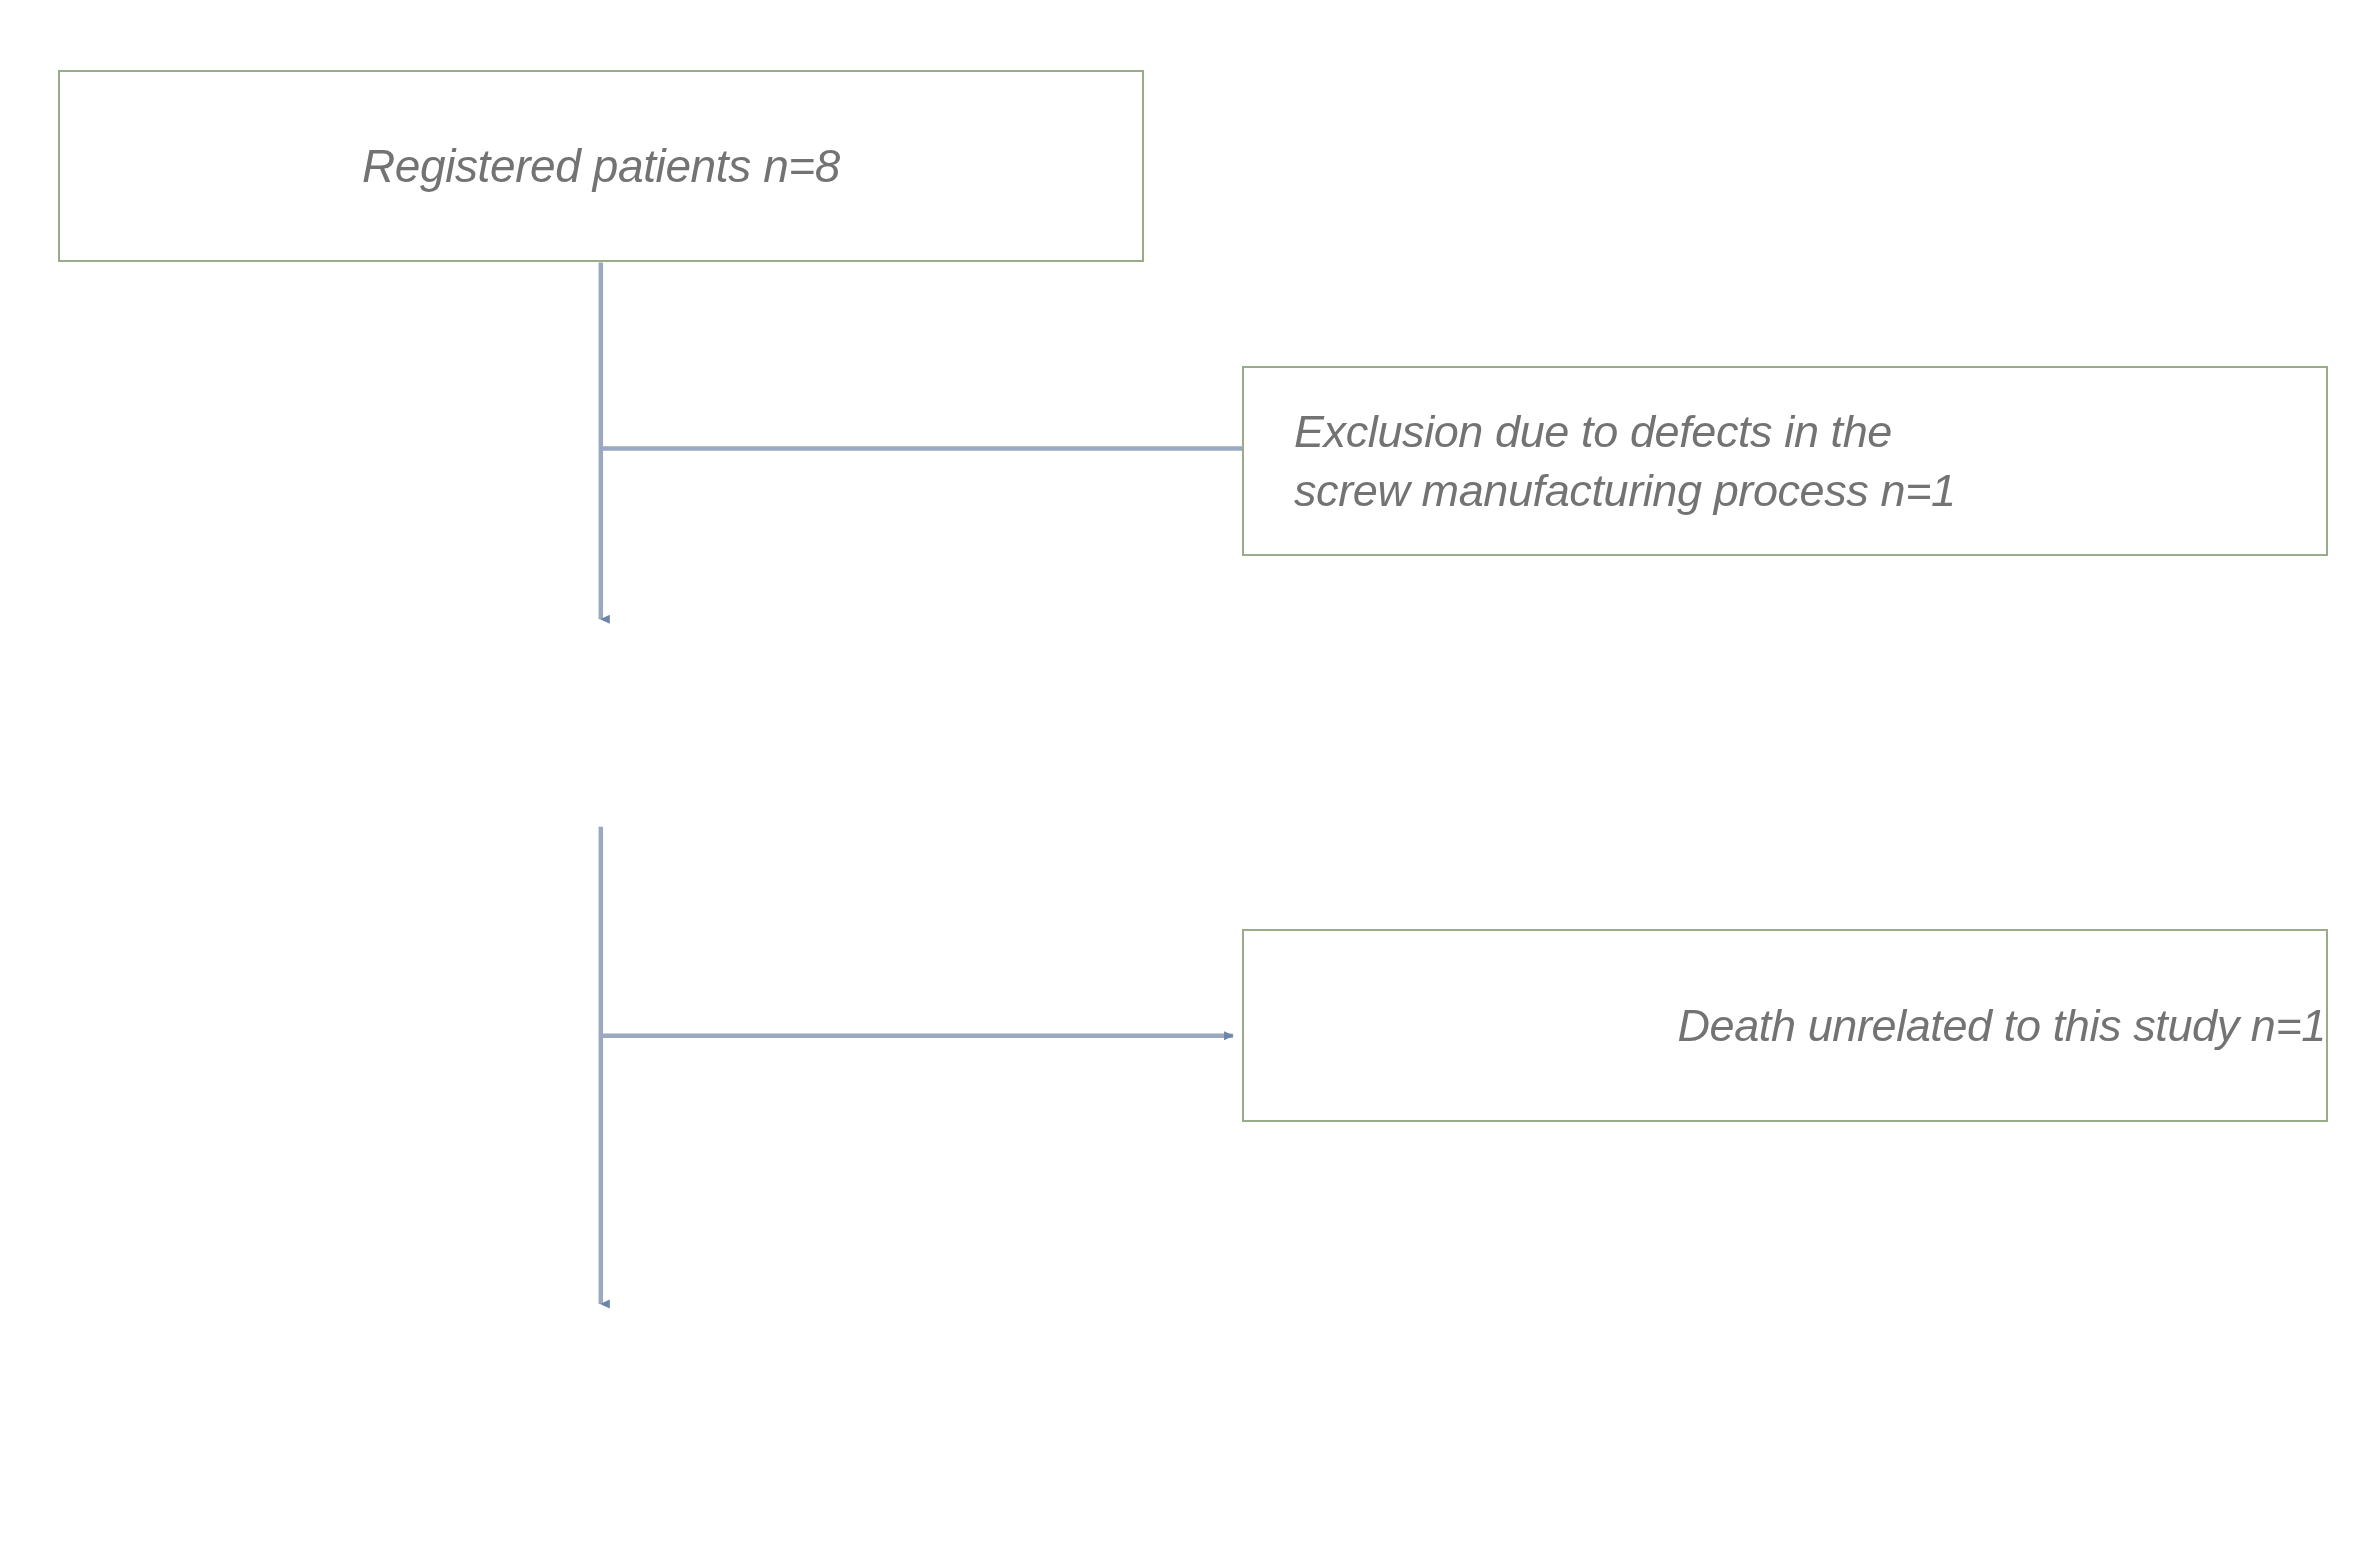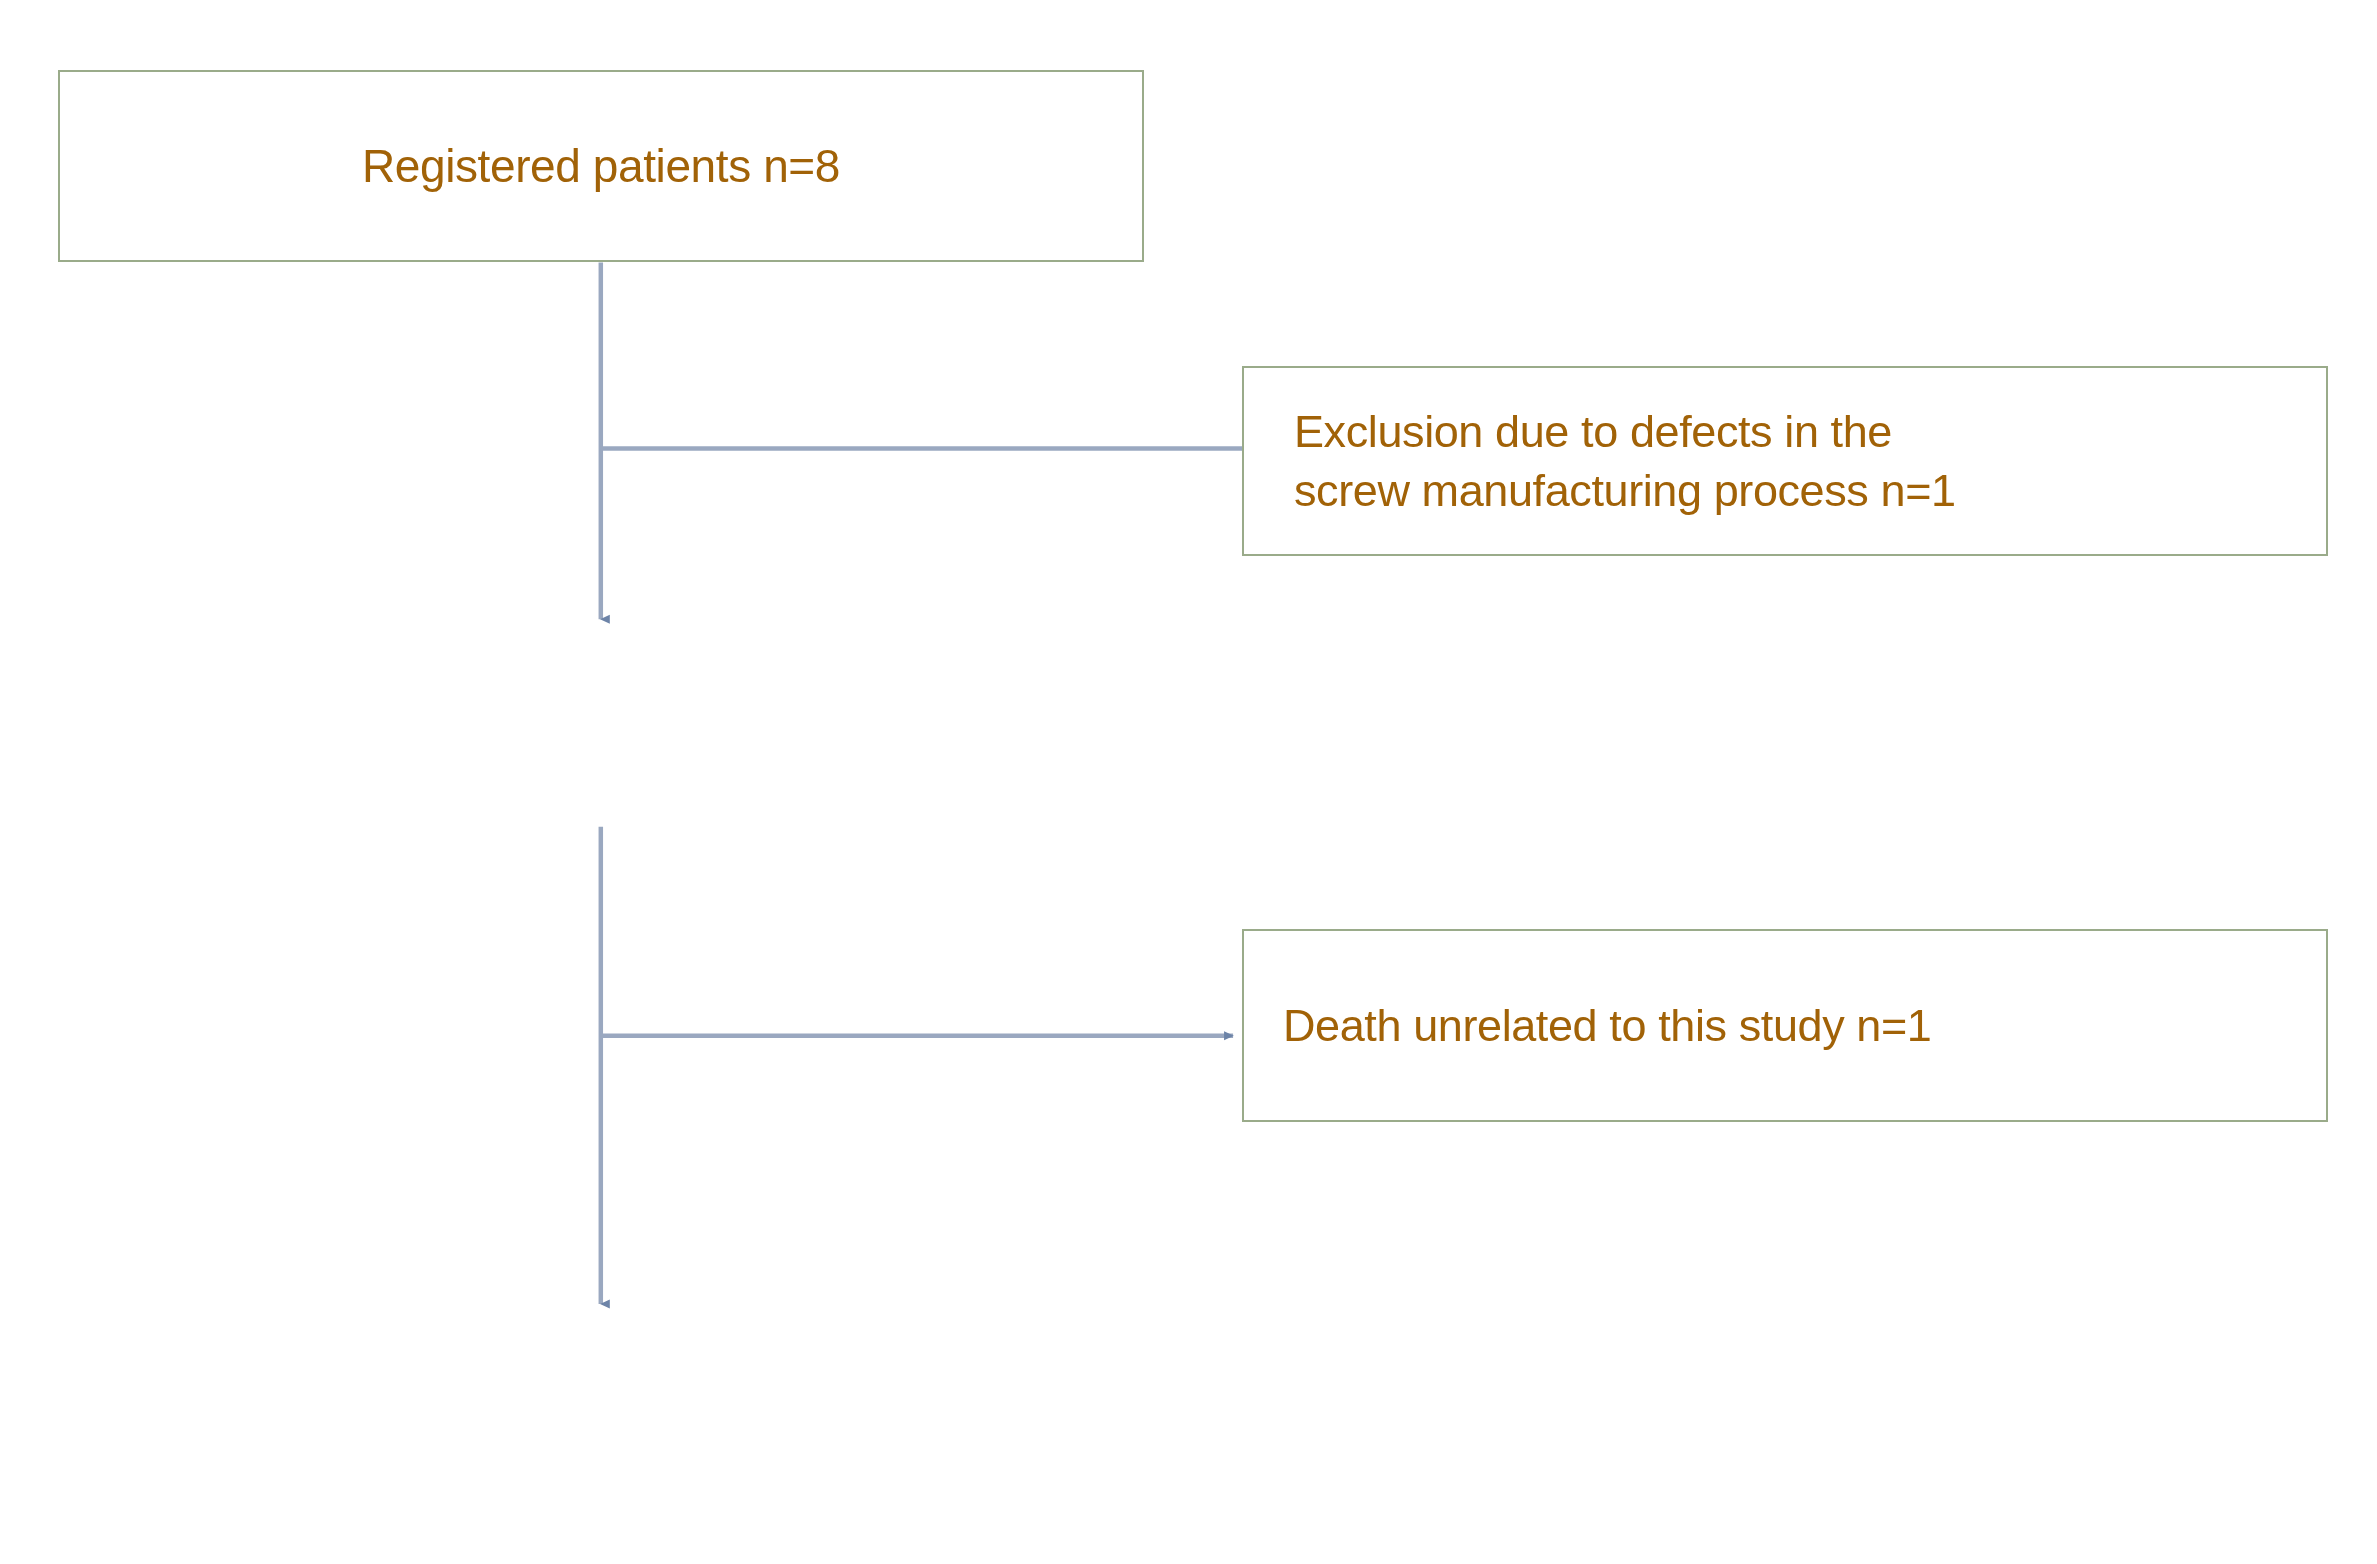--- a/index.html
+++ b/index.html
@@ -23,37 +23,38 @@
     position: absolute;
     box-sizing: border-box;
     background: #ffffff;
     border: 2.2px solid #9aab8a;
     display: flex;
     align-items: center;
   }
   .flow-box .box-text {
     display: block;
     width: 100%;
-    color: #a16207;
+    color: #737373;
     font-size: 46px;
     line-height: 1.28;
     letter-spacing: -0.4px;
     white-space: pre-line;
+    font-style: italic;
   }
   .align-center .box-text { text-align: center; }
   .align-left   .box-text { text-align: left; padding-left: 31px; }
 
   #box-registered   { left: 58px;   top: 70px;   width: 1086px; height: 192px; }
   #box-inserted     { left: 60px;   top: 629px;  width: 1085px; height: 197px; }
   #box-completed    { left: 60px;   top: 1313px; width: 1085px; height: 190px; }
   #box-exclusion    { left: 1242px; top: 366px;  width: 1086px; height: 190px; }
   #box-death        { left: 1242px; top: 929px; width: 1086px; height: 193px; }
 
   #box-exclusion .box-text { padding-left: 42px; font-size: 45px; line-height: 1.32; margin-left: 8px; }
-  #box-death .box-text     { padding-left: 39px; font-size: 45px; }
+  #box-death .box-text     { padding-left: 39px; font-size: 45px; text-align: right; }
   #box-inserted .box-text  { padding-left: 33px; }
 
   
   #connectors {
     position: absolute;
     left: 0;
     top: 0;
     width: 2377px;
     height: 1565px;
     pointer-events: none;

